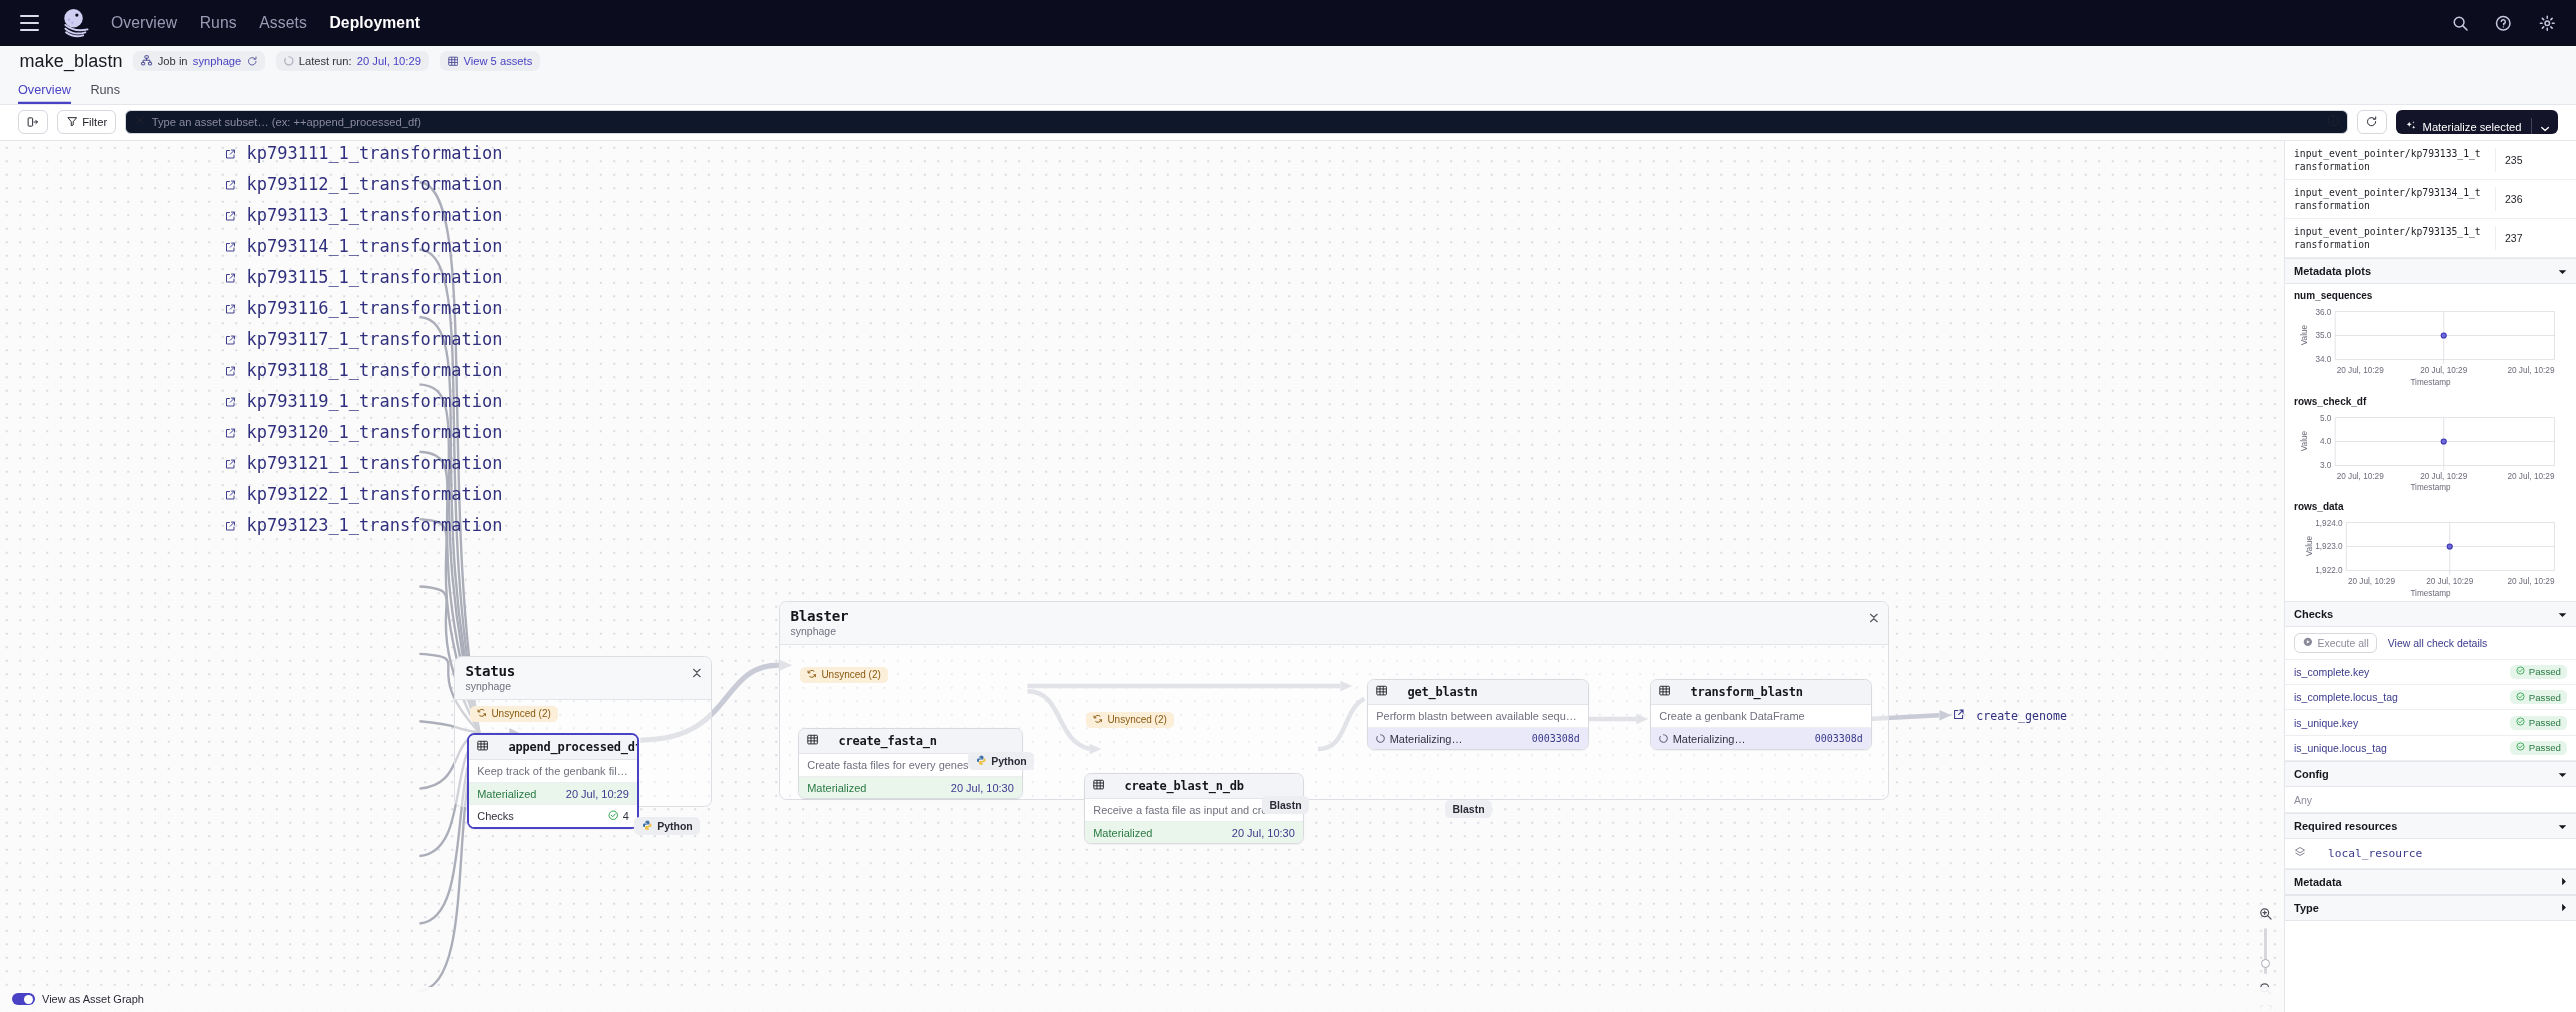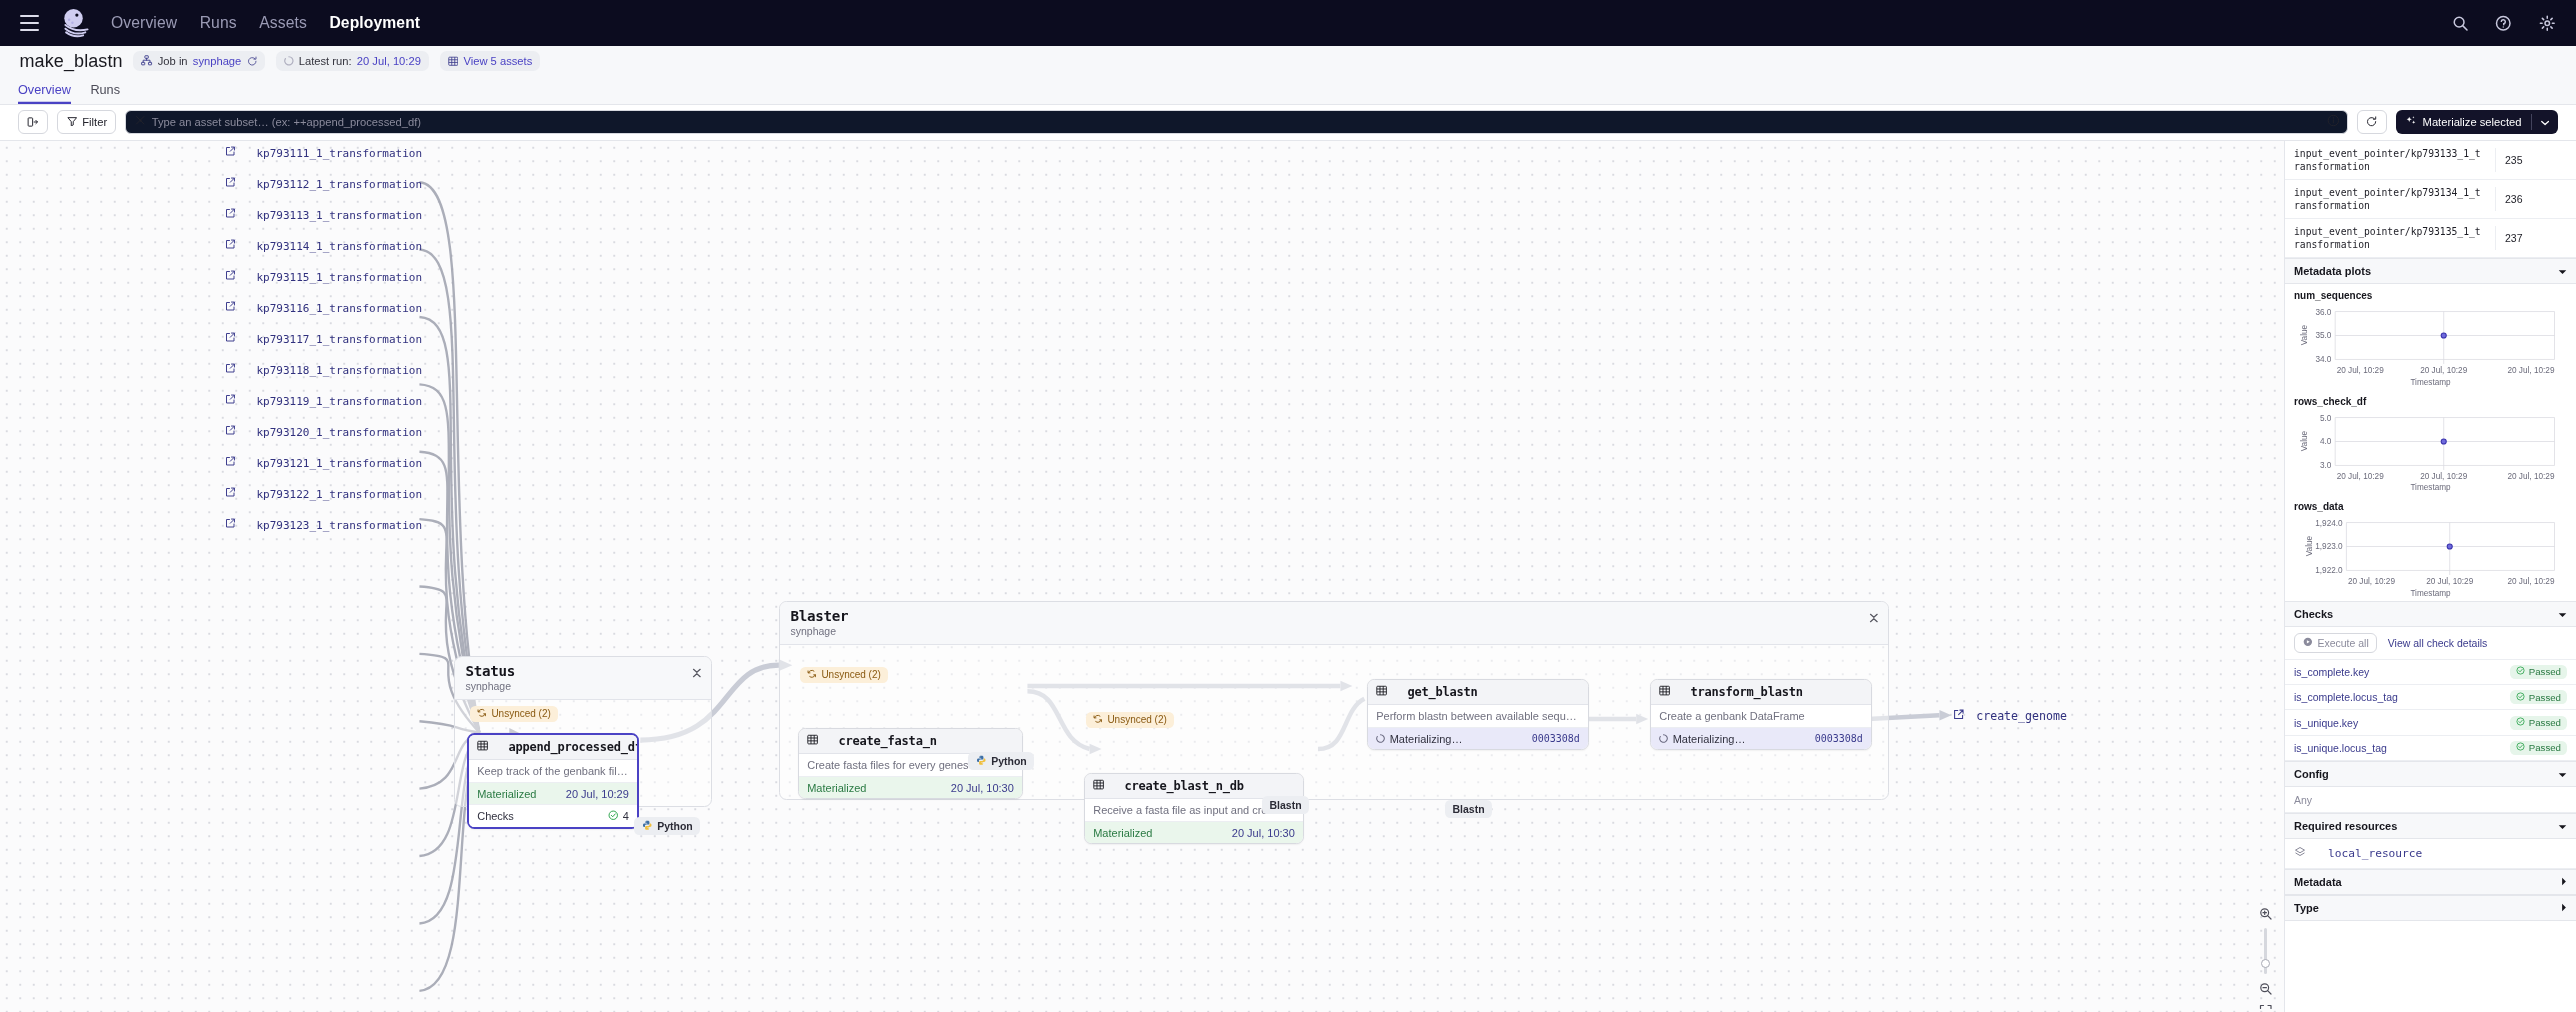--- a/index.html
+++ b/index.html
@@ -47,35 +47,35 @@
   .toolbar { height: 36px; background: #ffffff; display: flex; align-items: center;
     padding: 0 18px; gap: 9px; border-bottom: 0.7px solid #e4e6eb; }
   .tbtn { height: 24px; min-width: 24px; border: 0.7px solid #d6d8de; border-radius: 6px;
     background: #fff; display: flex; align-items: center; justify-content: center;
     gap: 5.2px; padding: 0 8.2px; font-size: 11.2px; color: #22222b; cursor: pointer; }
   .searchbox { flex: 1; height: 24px; border: 0.7px solid #d6d8de; border-radius: 6px;
     background: #0f172a; display: flex; align-items: center; padding: 0 8.2px; gap: 6px; position: relative; }
   .searchbox .ph { color: #8b8b9c; font-size: 11.2px; }
   .searchbox .info { position: absolute; right: 7.5px; top: 50%; transform: translateY(-50%); }
   .materialize { height: 24px; background: #131329; color: #fff; border-radius: 6px;
-    display: flex; align-items: center; font-size: 11.2px; cursor: pointer; }
+    display: flex; align-items: flex-end; font-size: 11.2px; cursor: pointer; }
   .materialize .mlabel { display:flex; align-items:center; gap: 6px; padding: 0 9.7px 0 9px; }
   .materialize .mdiv { width: 0.7px; height: 16.5px; background: #43435c; }
   .materialize .mcaret { padding: 0 9px; }
 
   
   .main { display: flex; height: calc(1012px - 46px - 30px - 28.5px - 36px); }
   .graph { position: relative; flex: 1; background: #fbfbfc;
     background-image: radial-gradient(#d9dae0 0.8px, transparent 0.8px);
     background-size: 13.5px 13.5px; overflow: hidden; }
 
   
   .up-list { position: absolute; left: 225px; top: -3px; }
-  .up-item { height: 31px; display: flex; align-items: center; gap: 21px;
-    font-family: "DejaVu Sans Mono", monospace; font-size: 11px; color: #3a3a8c; cursor: pointer; white-space: nowrap; }
+  .up-item { height: 31px; display: flex; align-items: center; gap: 11px;
+    font-family: "DejaVu Sans Mono", monospace; font-size: 17px; color: #3a3a8c; cursor: pointer; white-space: nowrap; }
   .up-item .lbl { color: #30307e; }
 
   
   .edges { position: absolute; inset: 0; pointer-events: none; }
 
   
   .node { position: absolute; background: #fff; border: 0.7px solid #d8dae0;
     border-radius: 7.5px; overflow: hidden; box-shadow: 0 0.7px 1.5px rgba(0,0,0,.05); }
   .node .nhead { background: #f3f4f7; padding: 5.2px 8.2px; display: flex; align-items: center;
     gap: 20px; border-bottom: 0.7px solid #e2e4ea; }
@@ -665,20 +665,26 @@
           </svg>
         </div>
         <div class="zbtn">
           <svg width="13.5" height="13.5" viewBox="0 0 18 18" fill="none" stroke="#4d4d59" stroke-width="1.6">
             <path d="M2 6V2h4M16 6V2h-4M2 12v4h4M16 12v4h-4" stroke-linecap="round" stroke-linejoin="round"></path>
           </svg>
         </div>
 
       </div>
 
+      <div class="bottombar">
+        <div class="toggle">
+            <div class="dot"></div>
+          </div>
+        <div class="tlabel">View as Asset Graph</div>
+      </div>
     </div>
 
     <div class="sidebar">
 
       <div class="kvrow">
         <div class="k">input_event_pointer/kp793133_1_transformation</div>
         <div class="v">235</div>
       </div>
       <div class="kvrow">
         <div class="k">input_event_pointer/kp793134_1_transformation</div>

